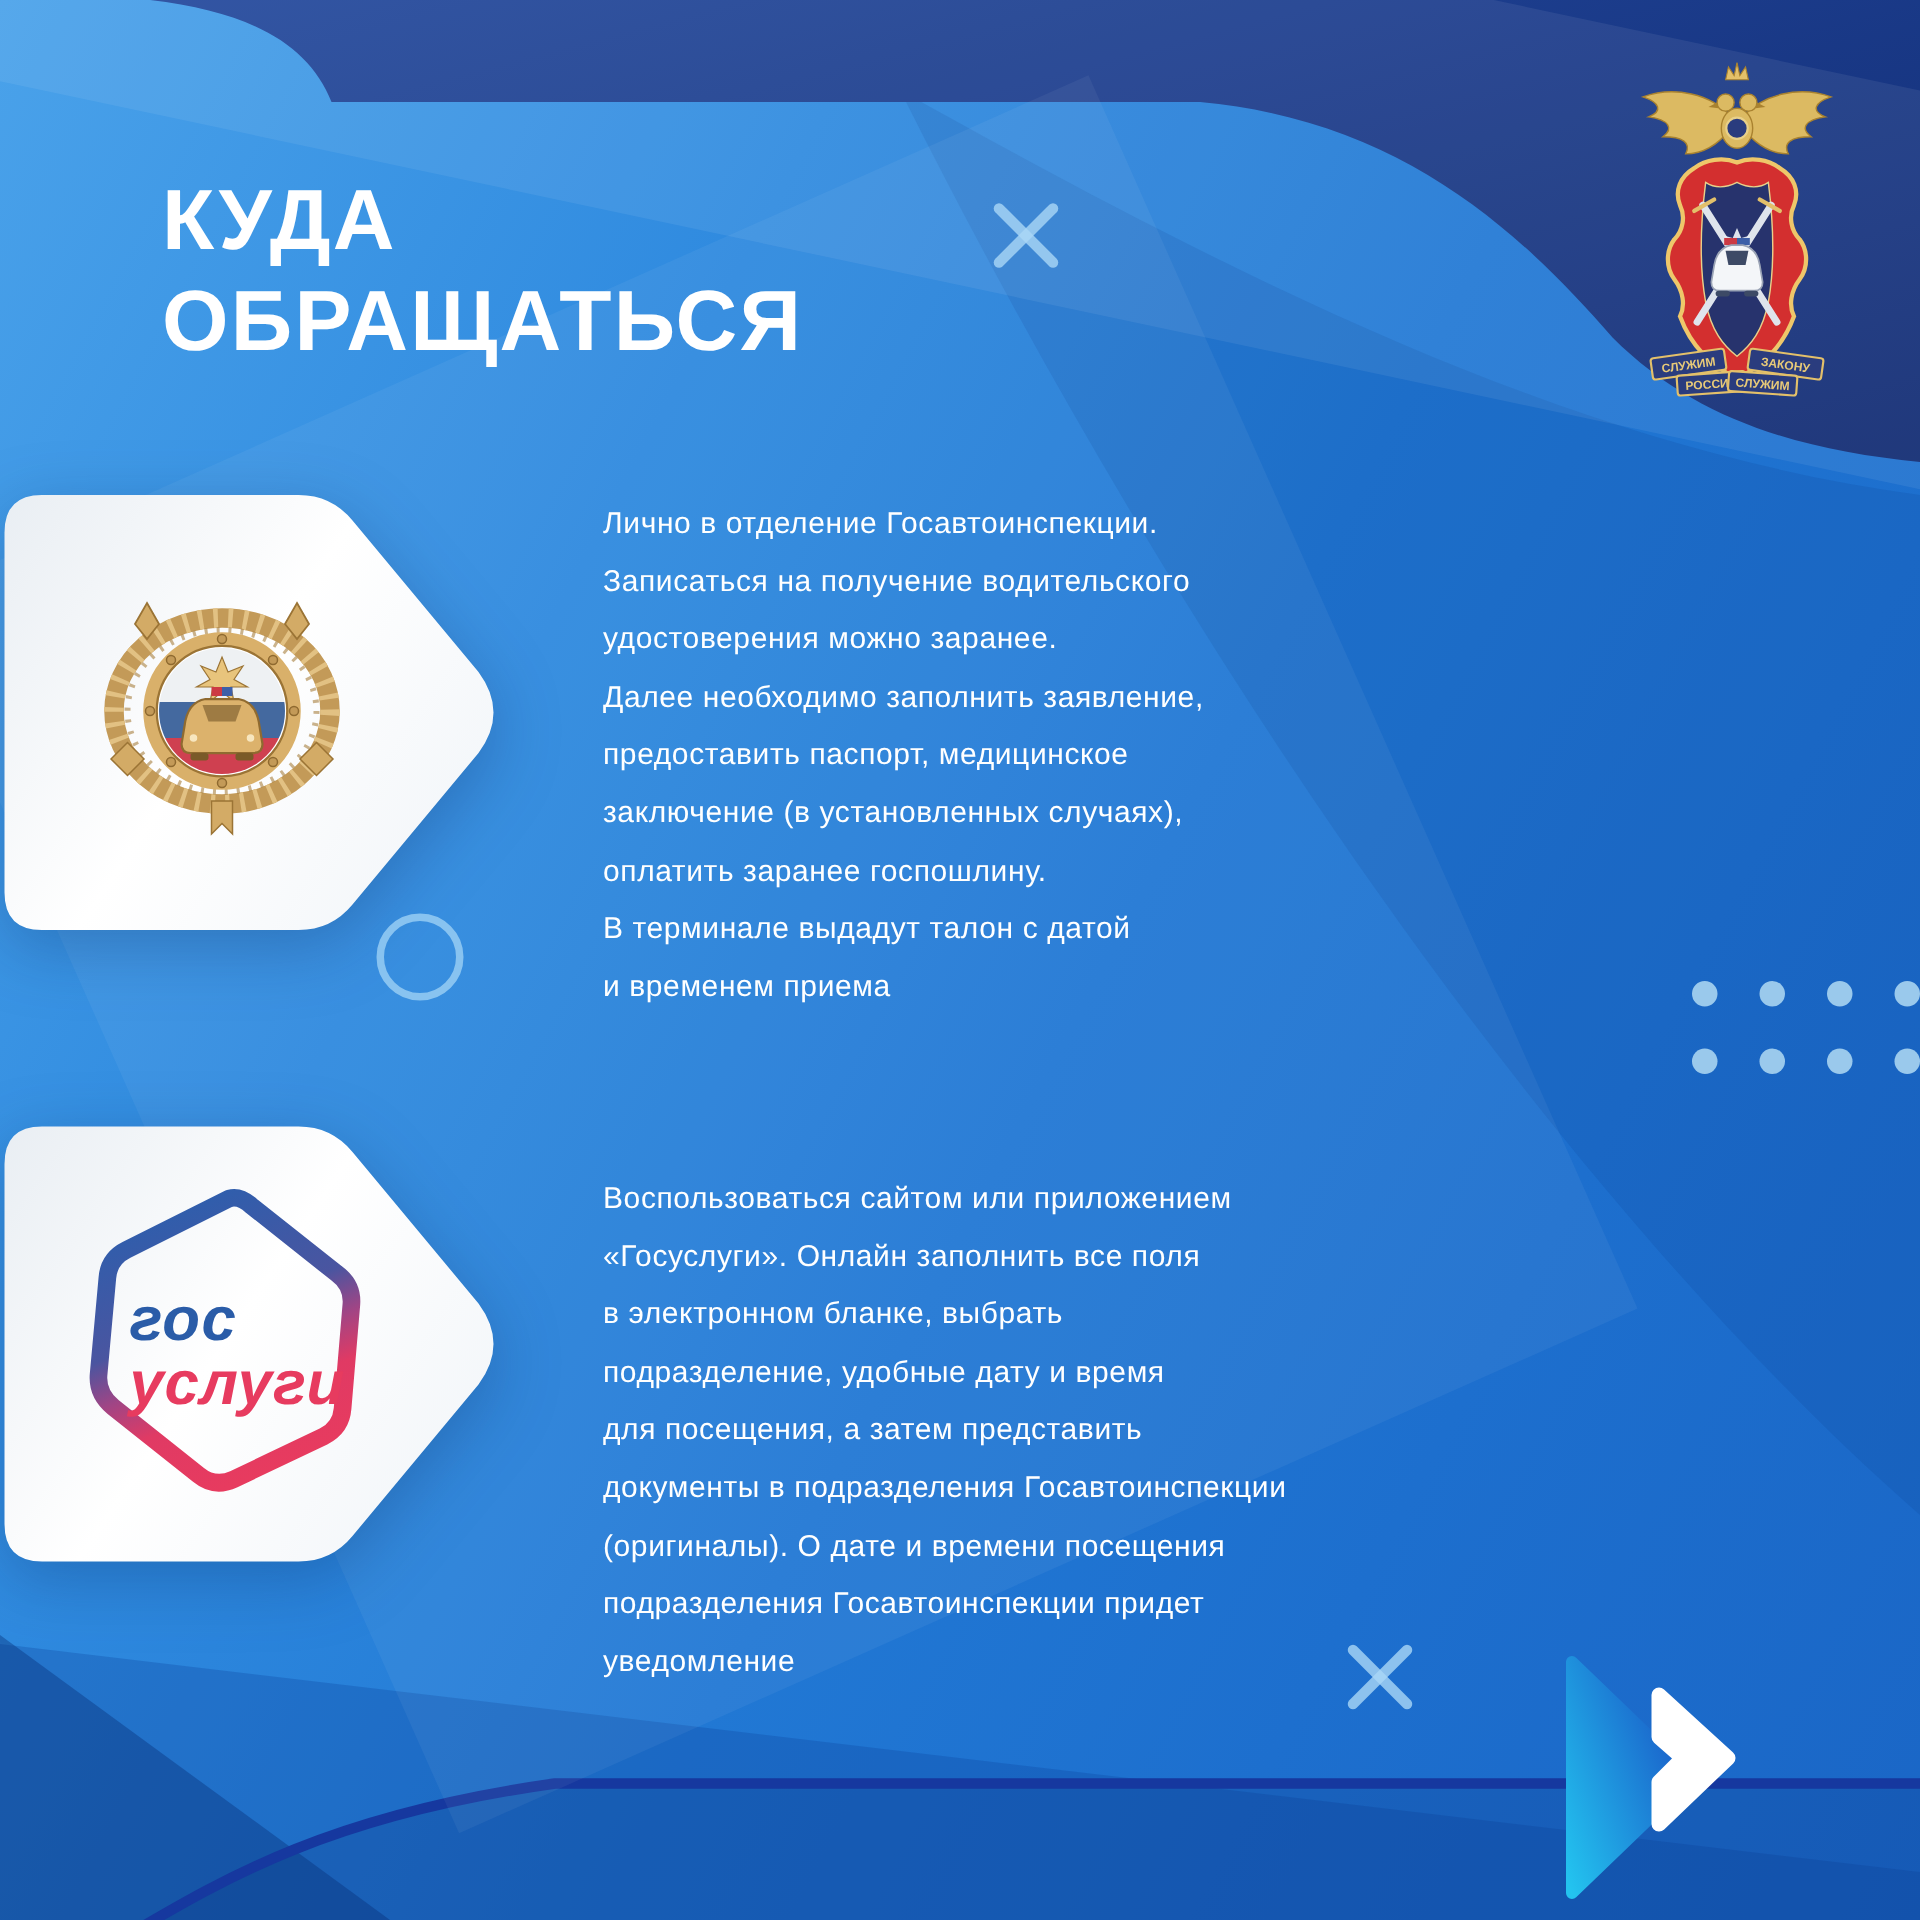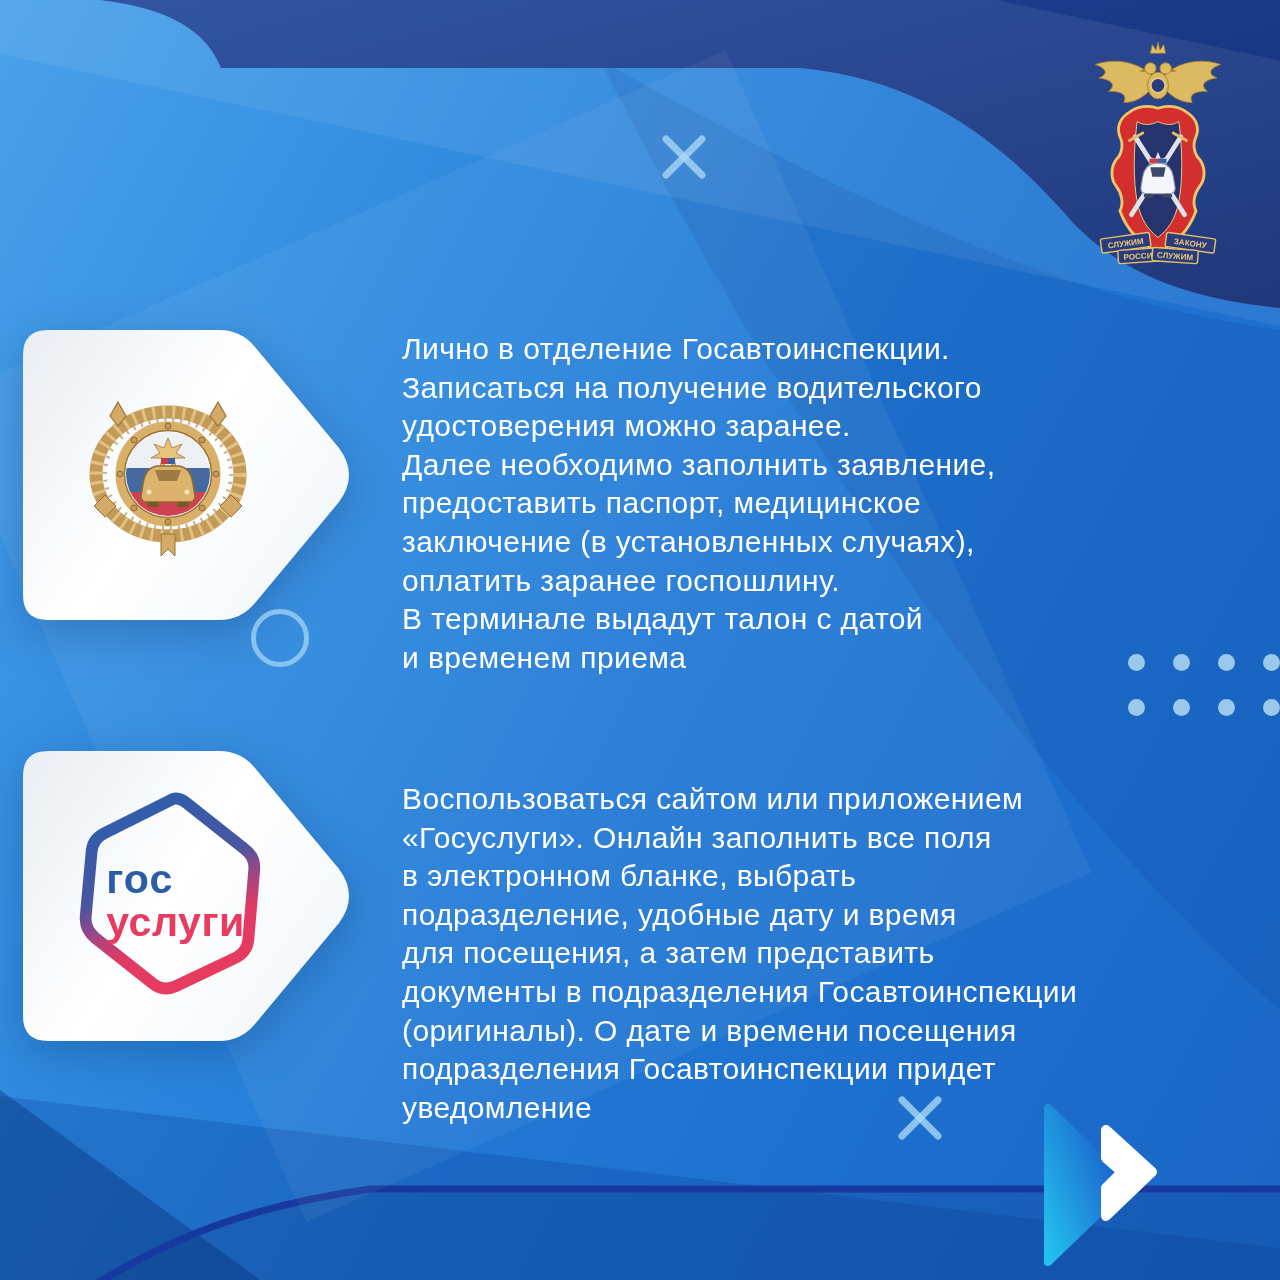--- a/index.html
+++ b/index.html
@@ -11,26 +11,26 @@
   .bg-svg{position:absolute;left:0;top:0;}
   .stripe{position:absolute;background:rgba(255,255,255,0.07);}
   .stripe1{left:-100px;top:-60px;width:1600px;height:260px;transform:rotate(12deg);}
   .stripe2{left:-60px;top:400px;width:860px;height:900px;transform:rotate(-24deg);transform-origin:top left;background:rgba(255,255,255,0.05);}
   .page-title{
     position:absolute;left:108px;top:114px;margin:0;
     color:#ffffff;font-size:57px;line-height:67px;font-weight:800;
     letter-spacing:1.5px;white-space:pre-line;
   }
   .mvd-emblem{position:absolute;left:1082px;top:38px;}
-  .row-card{position:absolute;left:21px;}
+  .row-card{position:absolute;left:1px;font-style:italic;}
   .row-card .card-shape{position:absolute;left:0;top:0;filter:drop-shadow(0 12px 22px rgba(8,40,95,.28));}
   .row-card .badge-icon{position:absolute;}
   .copy{
     position:absolute;left:402px;width:790px;margin:0;
-    color:#ffffff;font-size:30px;line-height:38.6px;letter-spacing:.4px;
+    color:#ffffff;font-size:20px;line-height:38.6px;letter-spacing:.4px;
     white-space:pre-line;font-weight:400;
   }
   .x-deco{position:absolute;}
   .circle-deco{
     position:absolute;left:251px;top:609px;width:58px;height:58px;
     border:5px solid rgba(150,205,243,.85);border-radius:50%;box-sizing:border-box;
   }
   .dots{position:absolute;left:1128px;top:654px;width:170px;
     display:grid;grid-template-columns:repeat(4,17px);grid-auto-rows:17px;
     column-gap:28px;row-gap:28px;}
@@ -57,20 +57,22 @@
 
     <path d="M 0,1096 L 1280,1248 L 1280,1280 L 0,1280 Z" fill="rgba(12,70,160,0.30)"></path>
     <path d="M 0,1090 L 260,1280 L 0,1280 Z" fill="rgba(8,48,120,0.40)"></path>
     <path d="M 82,1292 C 150,1252 220,1210 370,1192 L 1280,1192 L 1280,1280 L 82,1280 Z" fill="rgba(9,46,120,0.20)"></path>
 
     <path d="M 82,1292 C 150,1252 220,1210 370,1189 L 1280,1189" fill="none" stroke="#16389f" stroke-width="7"></path>
   </svg>
   <div class="stripe stripe1"></div>
   <div class="stripe stripe2"></div>
 
+  <h1 class="page-title">КУДА
+ОБРАЩАТЬСЯ</h1>
 
   <svg class="mvd-emblem" width="152" height="228" viewBox="0 0 160 240">
 
     <path d="M 72,16 L 74,7 L 78,13 L 80,4 L 82,13 L 86,7 L 88,16 Z" fill="#e3c06a" stroke="#a9822f" stroke-width="0.8"></path>
 
     <path d="M 76,42 C 62,26 36,20 14,28 C 26,32 28,38 18,42 C 32,44 36,50 28,56 C 42,56 48,60 44,68 C 58,68 68,60 76,50 Z" fill="#dcba62" stroke="#a9822f" stroke-width="1"></path>
     <path d="M 84,42 C 98,26 124,20 146,28 C 134,32 132,38 142,42 C 128,44 124,50 132,56 C 118,56 112,60 116,68 C 102,68 92,60 84,50 Z" fill="#dcba62" stroke="#a9822f" stroke-width="1"></path>
     <circle cx="72" cy="32" r="6" fill="#dcba62" stroke="#a9822f" stroke-width="1"></circle>
     <circle cx="88" cy="32" r="6" fill="#dcba62" stroke="#a9822f" stroke-width="1"></circle>
     <path d="M 66,32 L 60,35 L 67,36 Z" fill="#a9822f"></path>

